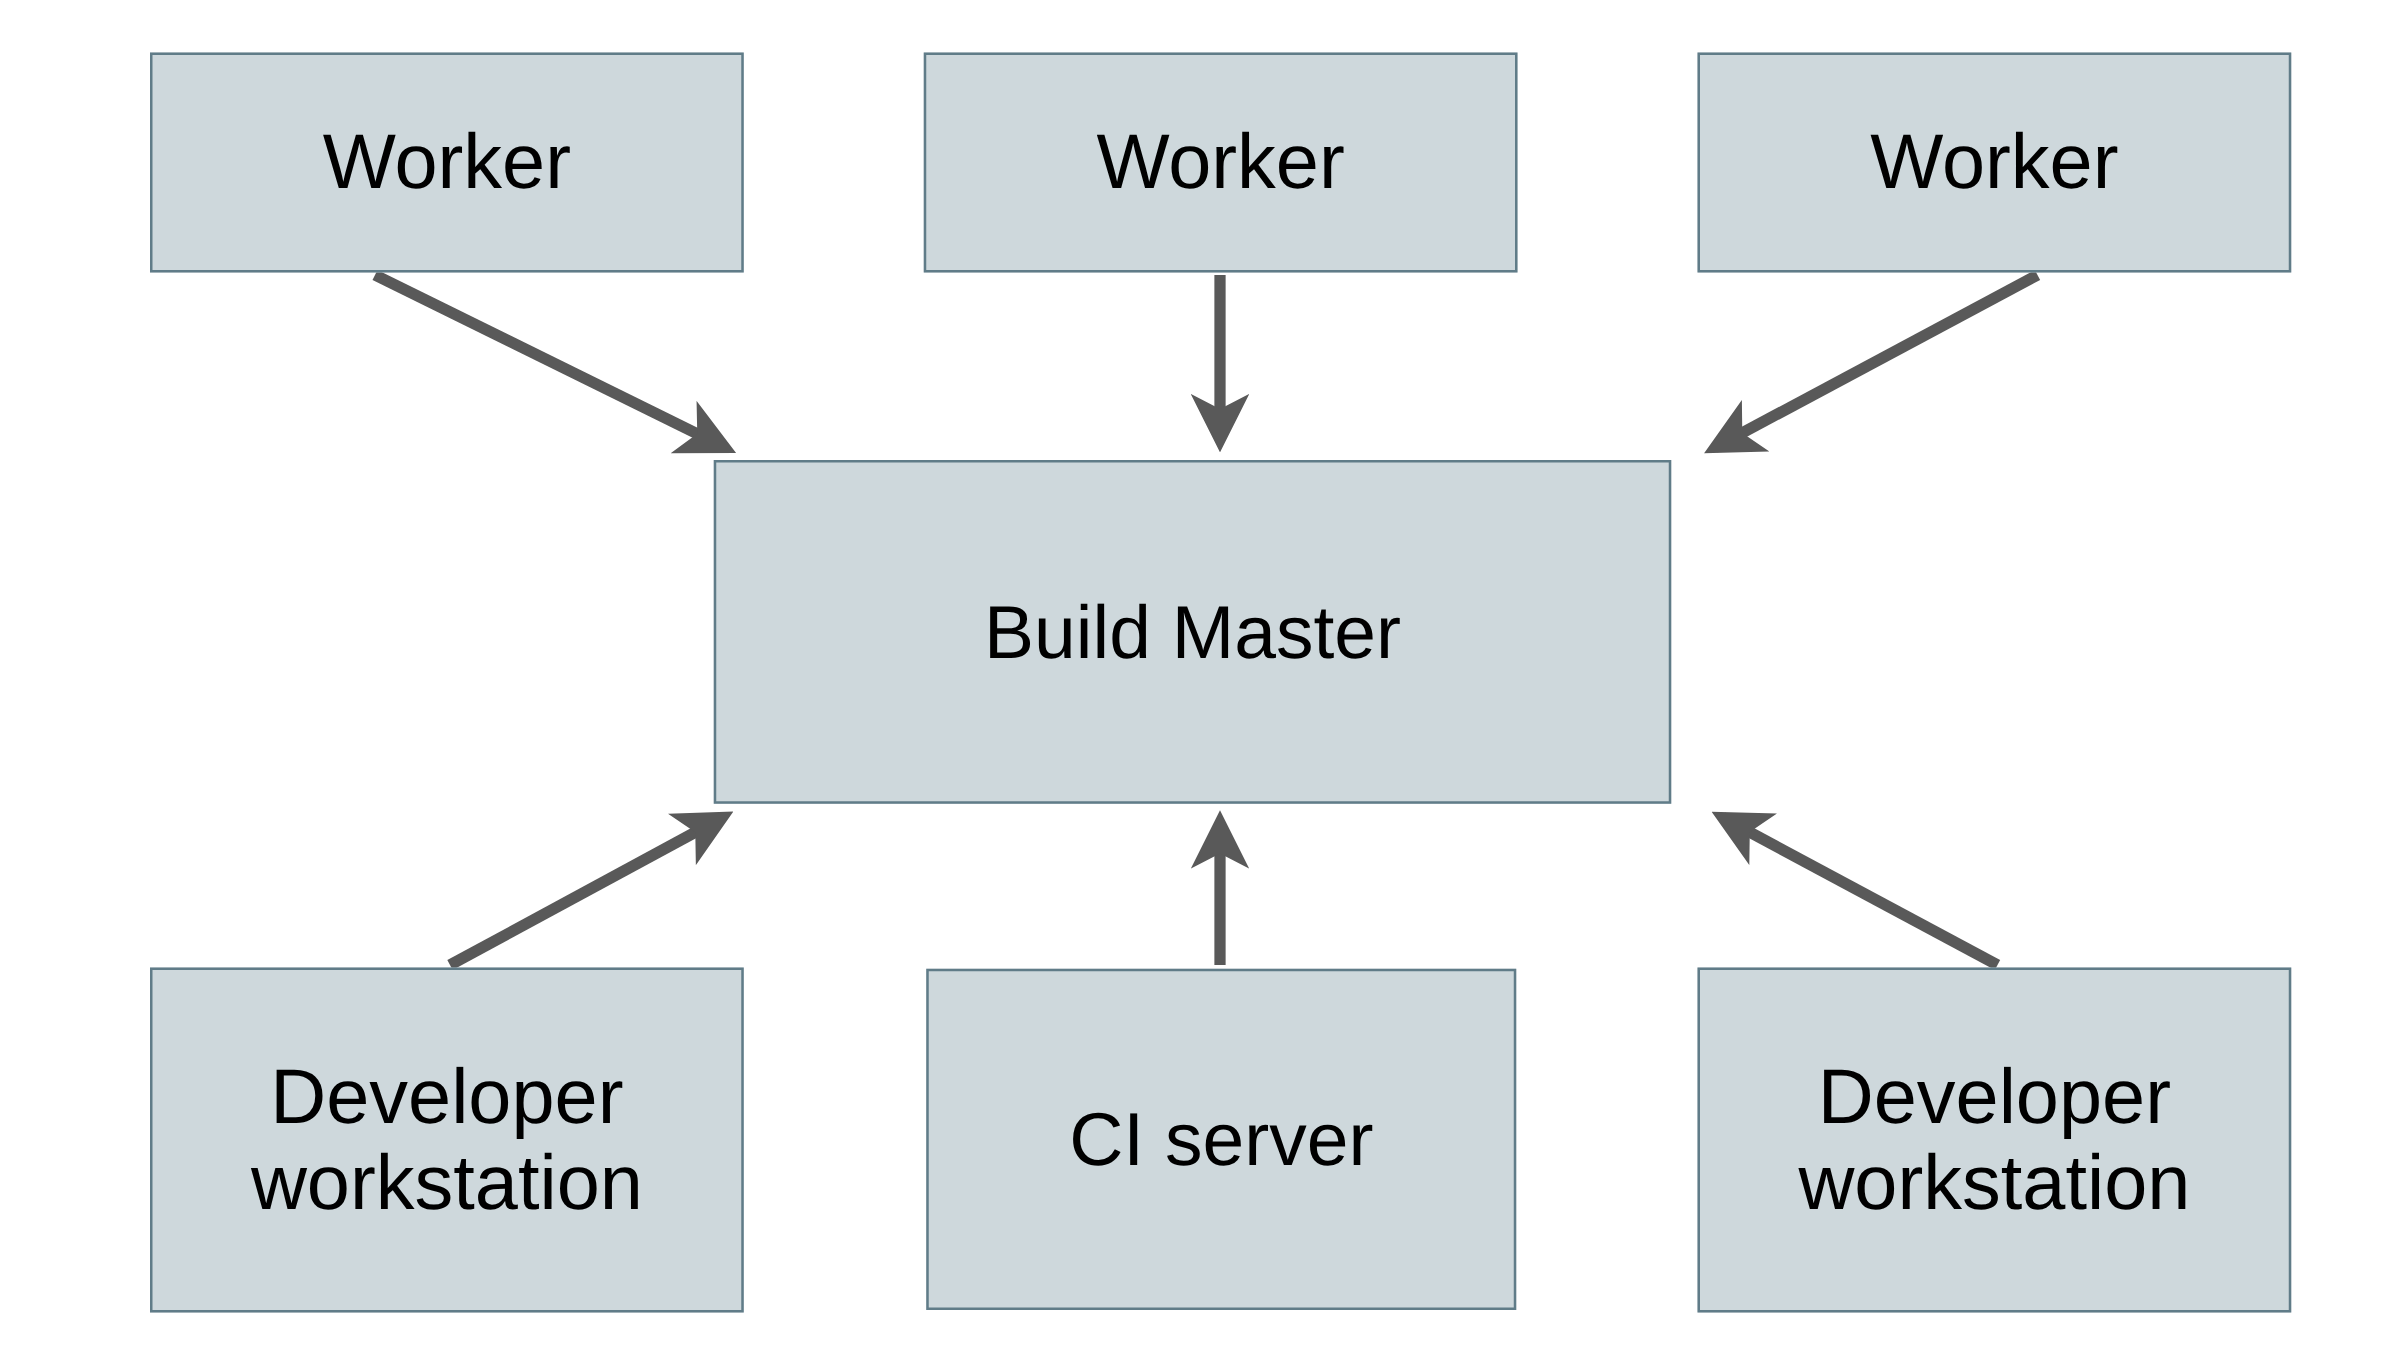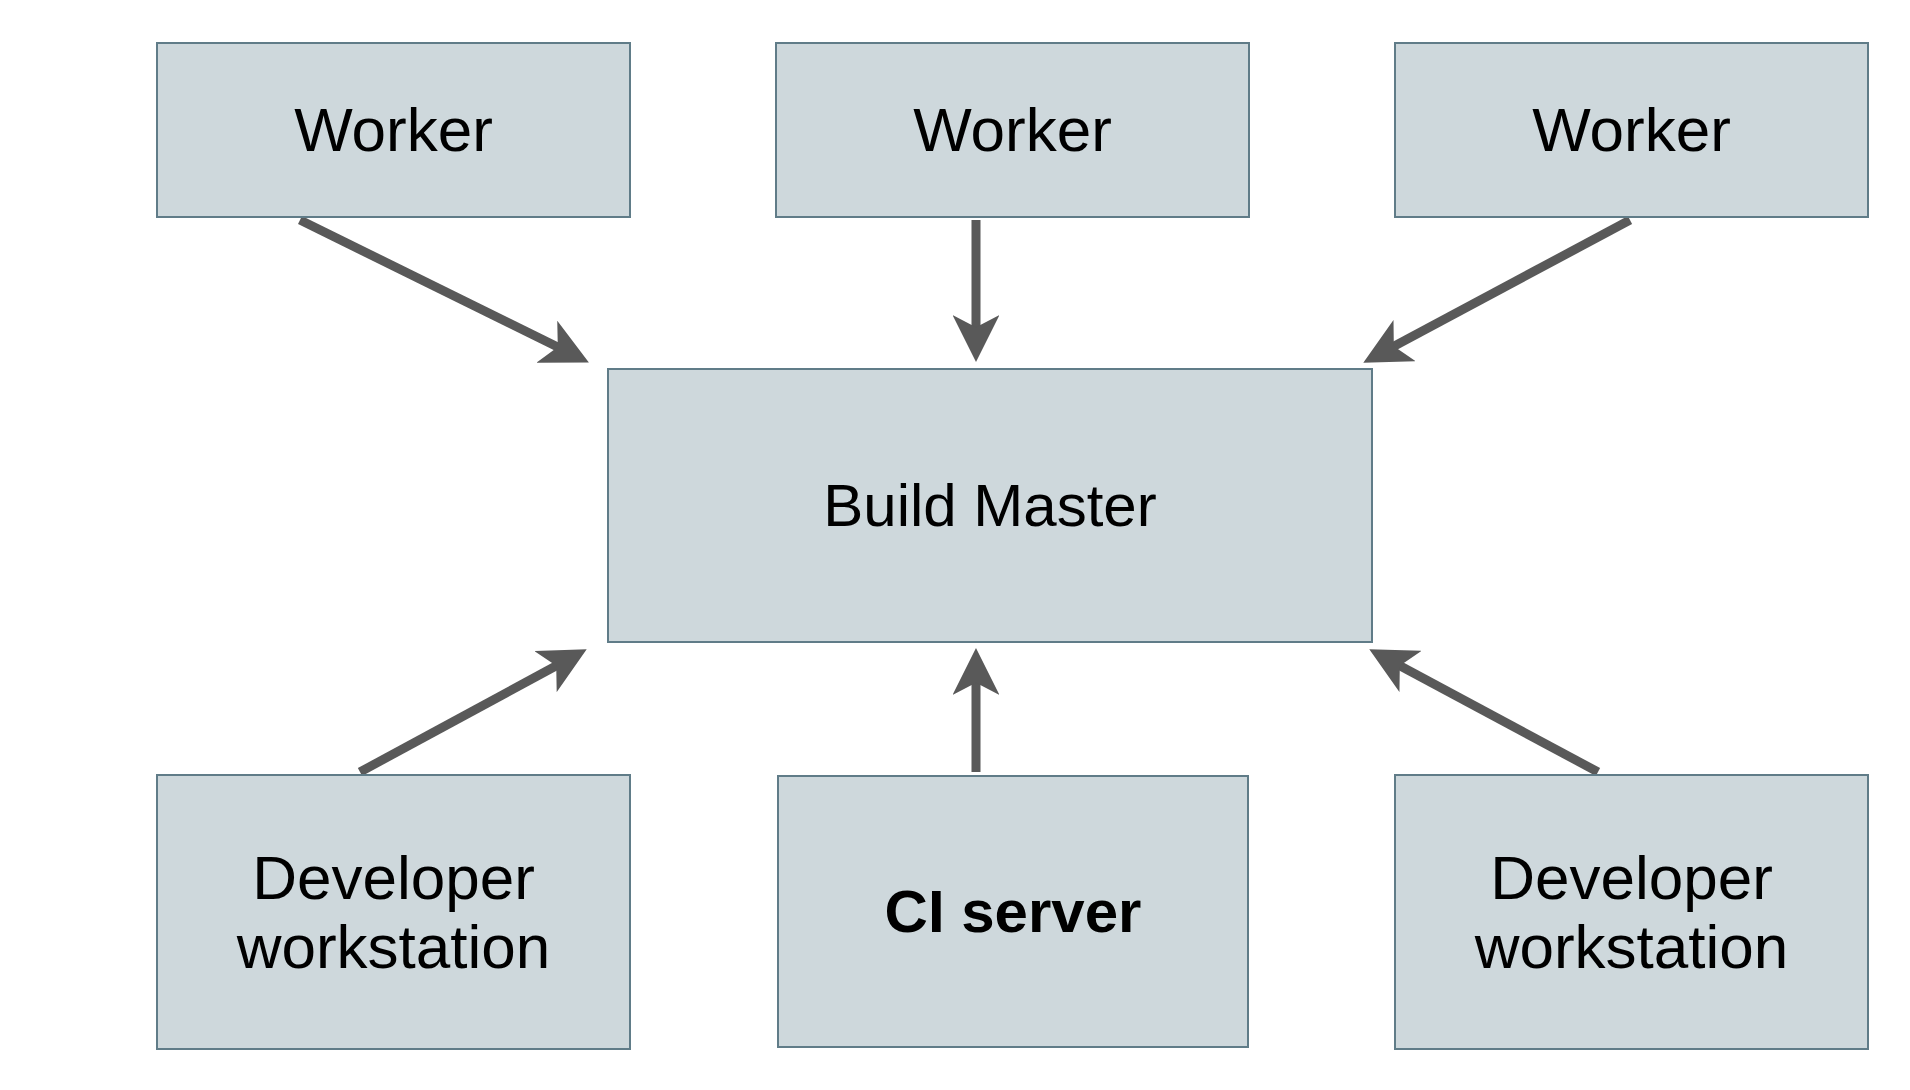--- a/index.html
+++ b/index.html
@@ -34,36 +34,35 @@
     background: #ced8dc;
     border: 2px solid #607c88;
     display: flex;
     align-items: center;
     justify-content: center;
     text-align: center;
     color: #000000;
     font-weight: 400;
     line-height: 1.12;
     white-space: pre-line;
-    margin-left: 36px;
   }
   .node-label {
     display: block;
     padding: 0 8px;
     white-space: pre-line;
   }
   
   #node-worker-1 { left: 120px;  top: 42px;  width: 475px; height: 176px; font-size: 62px; }
   #node-worker-2 { left: 739px;  top: 42px;  width: 475px; height: 176px; font-size: 62px; }
   #node-worker-3 { left: 1358px; top: 42px;  width: 475px; height: 176px; font-size: 62px; }
   
   #node-build-master { left: 571px; top: 368px; width: 766px; height: 275px; font-size: 60px; }
   
   #node-dev-workstation-left  { left: 120px;  top: 774px; width: 475px; height: 276px; font-size: 62px; }
-  #node-ci-server             { left: 741px;  top: 775px; width: 472px; height: 273px; font-size: 60px; font-weight: bold; }
+  #node-ci-server             { left: 741px;  top: 775px; width: 472px; height: 273px; font-size: 60px; }
   #node-dev-workstation-right { left: 1358px; top: 774px; width: 475px; height: 276px; font-size: 62px; }
 </style>
 </head>
 <body>
 
 <div id="canvas">
 
   <svg id="arrow-layer" width="1910" height="1090" viewBox="0 0 1910 1090" xmlns="http://www.w3.org/2000/svg">
     <defs>
       <marker id="arrowhead" markerWidth="5.2" markerHeight="5.2" refX="4.1" refY="2.6" orient="auto" markerUnits="strokeWidth">

